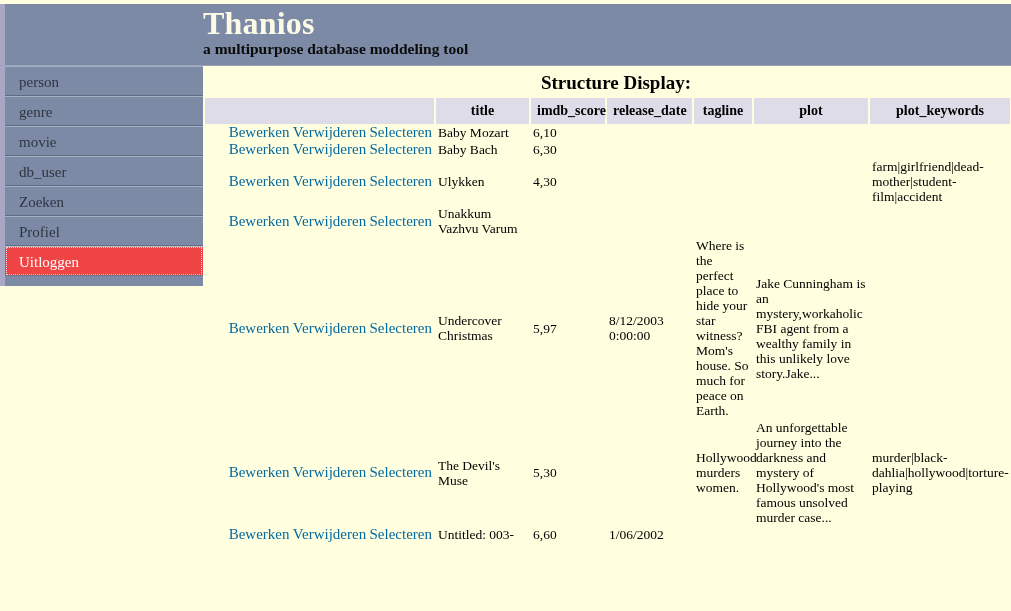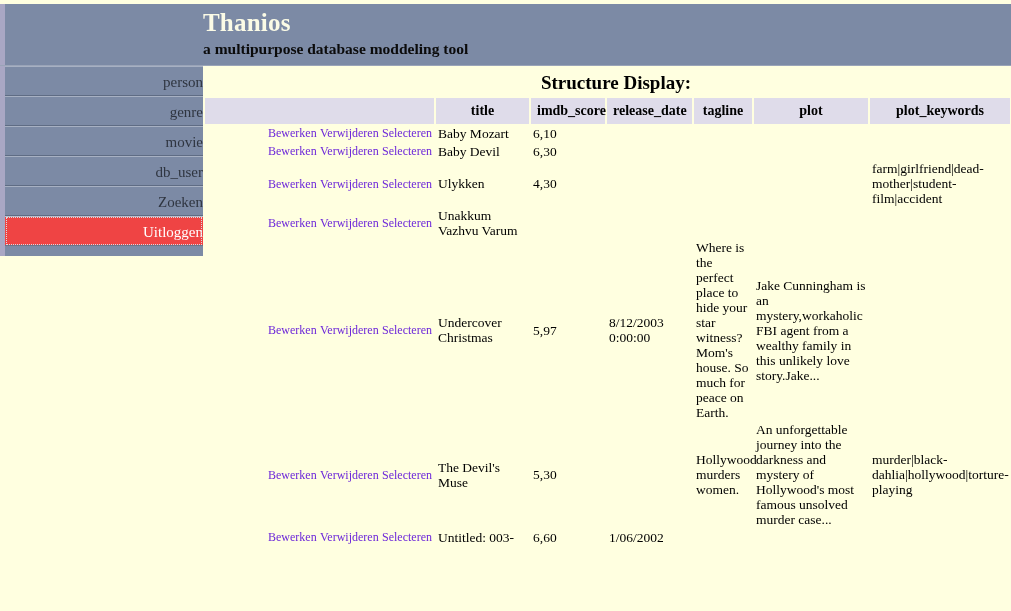--- a/index.html
+++ b/index.html
@@ -36,21 +36,21 @@
     background: #a9a7c4;
   }
   .banner-text {
     position: absolute;
     left: 203px;
     top: 0;
   }
   .app-title {
     font-family: "Liberation Serif", "DejaVu Serif", serif;
     font-weight: bold;
-    font-size: 25px;
+    font-size: 32px;
     line-height: 34px;
     color: #fbfbe6;
     margin: 2px 0 0 0;
     letter-spacing: 0.2px;
   }
   .app-subtitle {
     font-family: "Liberation Serif", "DejaVu Serif", serif;
     font-weight: bold;
     font-size: 15.5px;
     line-height: 18px;
@@ -71,21 +71,20 @@
     top: 0;
     width: 203px;
     box-sizing: border-box;
   }
   .sidebar-inner {
     background: #7c8aa5;
     border-left: 5px solid #a9a7c4;
     box-sizing: border-box;
     width: 203px;
     padding-bottom: 10px;
-    text-align: right;
   }
   .nav-item {
     display: block;
     height: 30px;
     line-height: 30px;
     padding-left: 14px;
     font-family: "Liberation Serif", "DejaVu Serif", serif;
     font-size: 15px;
     color: #2f3540;
     border-top: 1px solid #a7b0c2;
@@ -153,23 +152,23 @@
     vertical-align: middle;
     padding: 1px 2px;
     line-height: 15px;
   }
   td.actions {
     white-space: nowrap;
     text-align: right;
     padding-right: 0;
   }
   td.actions a {
-    color: #6d28d9;
+    color: #0369a1;
     text-decoration: none;
-    font-size: 12px;
+    font-size: 15px;
     cursor: pointer;
   }
   td.title-cell   { padding-left: 4px; }
   td.score-cell   { padding-left: 4px; }
   td.date-cell    { text-align: left; padding-left: 3px; }
   td.tagline-cell { padding-left: 3px; }
   td.plot-cell    { padding-left: 3px; }
   td.kw-cell      { padding-left: 3px; }
 
   
@@ -196,20 +195,21 @@
 
 <div class="page-body">
 
   <div class="sidebar">
     <div class="sidebar-inner" id="nav-list">
         <a class="nav-item">person</a>
         <a class="nav-item">genre</a>
         <a class="nav-item">movie</a>
         <a class="nav-item">db_user</a>
         <a class="nav-item">Zoeken</a>
+        <a class="nav-item">Profiel</a>
         <a class="nav-item selected">Uitloggen</a>
       </div>
   </div>
 
   <div class="content">
     <div class="structure-title">Structure Display:</div>
 
     <table class="grid">
       <colgroup>
         <col class="c-actions">
@@ -236,21 +236,21 @@
             <td class="actions"><a>Bewerken</a> <a>Verwijderen</a> <a>Selecteren</a></td>
             <td class="title-cell">Baby Mozart</td>
             <td class="score-cell">6,10</td>
             <td class="date-cell"></td>
             <td class="tagline-cell"></td>
             <td class="plot-cell"></td>
             <td class="kw-cell"></td>
           </tr>
           <tr>
             <td class="actions"><a>Bewerken</a> <a>Verwijderen</a> <a>Selecteren</a></td>
-            <td class="title-cell">Baby Devil</td>
+            <td class="title-cell">Baby Bach</td>
             <td class="score-cell">6,30</td>
             <td class="date-cell"></td>
             <td class="tagline-cell"></td>
             <td class="plot-cell"></td>
             <td class="kw-cell"></td>
           </tr>
           <tr>
             <td class="actions"><a>Bewerken</a> <a>Verwijderen</a> <a>Selecteren</a></td>
             <td class="title-cell">Ulykken</td>
             <td class="score-cell">4,30</td>

